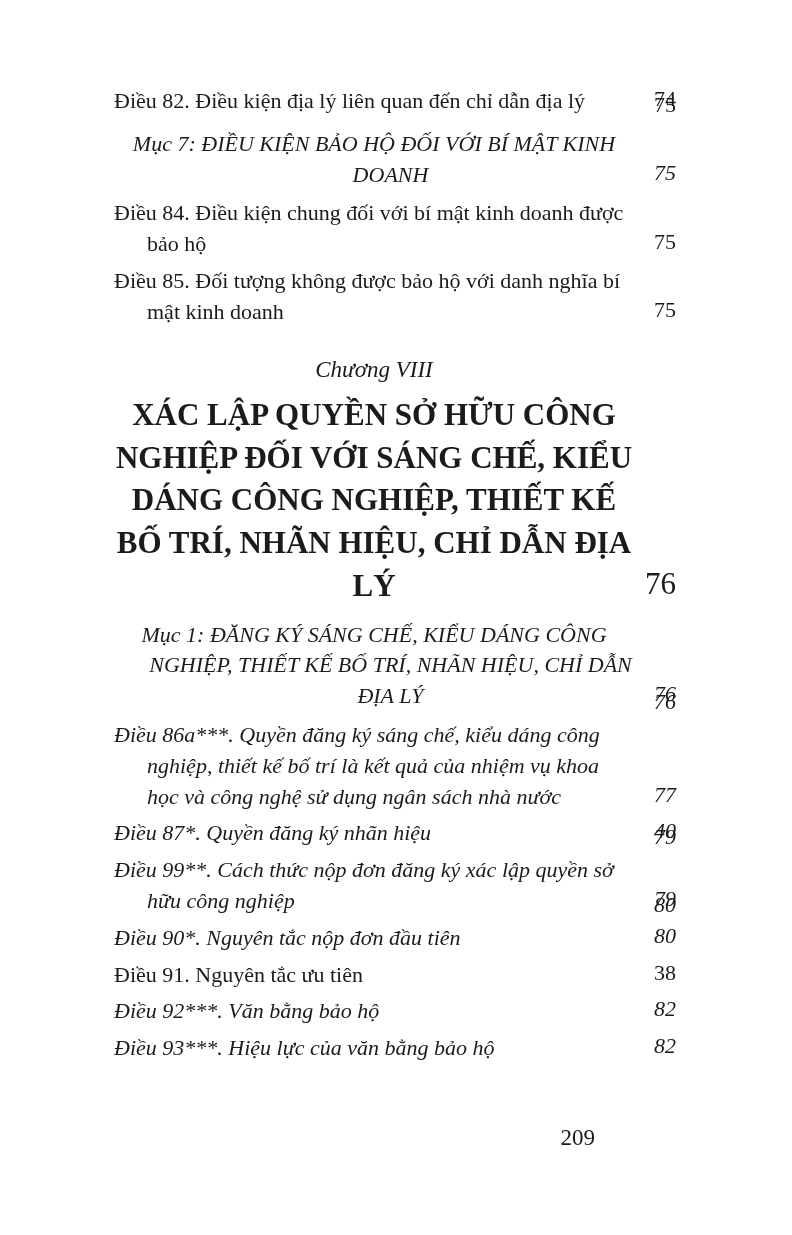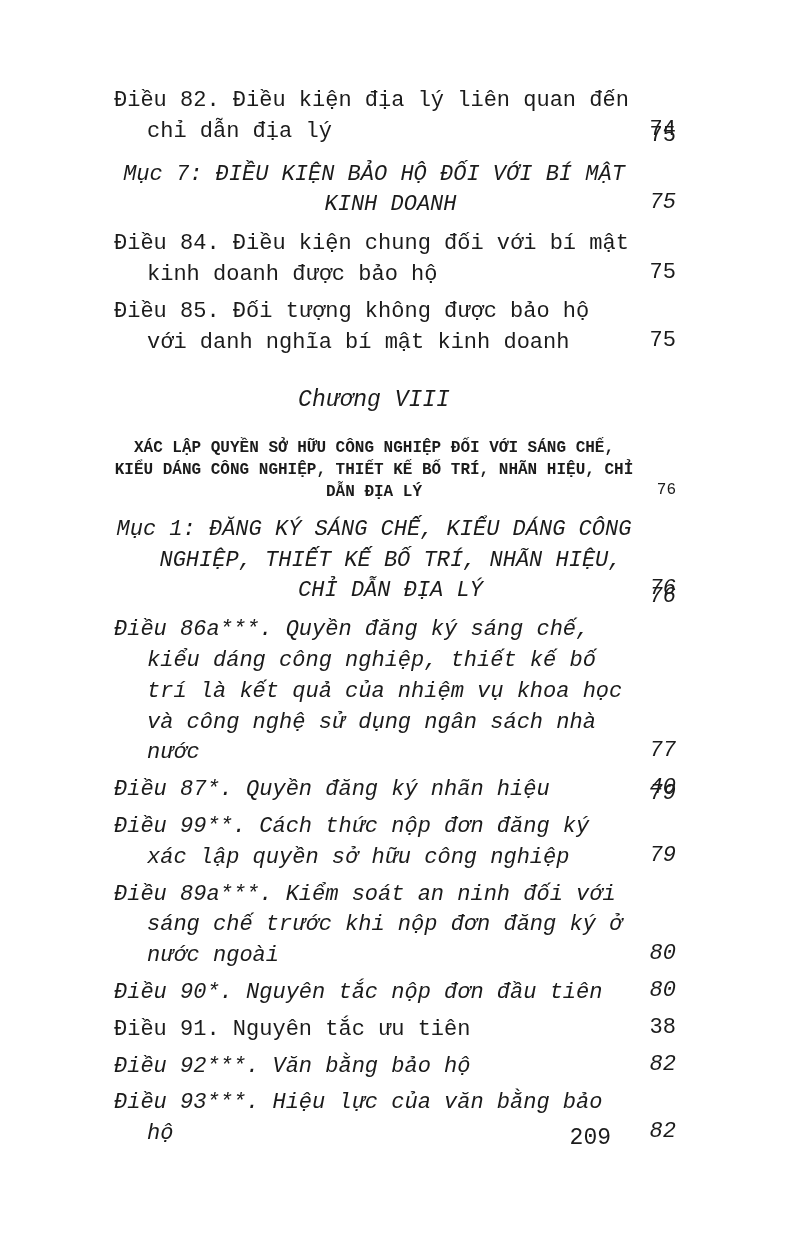--- a/index.html
+++ b/index.html
@@ -13,21 +13,20 @@
     overflow: hidden;
     font-family: "Liberation Serif", serif;
     color: #1b1b1b;
   }
   .page {
     position: relative;
     width: 695px;
     height: 1235px;
     box-sizing: border-box;
     padding: 86px 100px 12px 114px;
-    font-family: Liberation Mono, monospace;
   }
   .toc-list {
     width: 578px;
   }
   .toc-entry {
     position: relative;
     font-size: 22px;
     line-height: 1.4;
     padding-left: 33px;
     text-indent: -33px;
@@ -48,37 +47,37 @@
     margin-top: 12px;
     margin-bottom: 8px;
     text-align: center;
   }
   .style-chapter-label {
     text-align: center;
     font-style: italic;
     padding: 0 58px 0 0;
     text-indent: 0;
     margin-top: 26px;
-    margin-bottom: 20px;
+    margin-bottom: 8px;
     font-size: 23px;
   }
   .style-chapter-title {
     text-align: center;
     font-weight: bold;
     font-style: normal;
-    font-size: 16px;
+    font-size: 31px;
     line-height: 1.38;
     padding: 0 58px 0 0;
     text-indent: 0;
     margin-bottom: 12px;
   }
   .style-chapter-title .entry-page { font-weight: normal; }
   .folio {
     position: absolute;
-    right: 84px;
+    right: 100px;
     top: 1125px;
     font-size: 23px;
     color: #1b1b1b;
   }
 </style>
 </head>
 <body>
 
 <div class="page">
   <div class="toc-list" id="toc-list">
@@ -138,21 +137,20 @@
   <div class="toc-entry style-article-italic">
     <span class="entry-page">79</span>
   </div>
 
   <div class="toc-entry style-article-italic">
     <span class="entry-text">Điều 99**. Cách thức nộp đơn đăng ký xác lập quyền sở hữu công nghiệp</span>
     <span class="entry-page">79</span>
   </div>
 
   <div class="toc-entry style-article-italic">
-    <span class="entry-text">Điều 89a***. Kiểm soát an ninh đối với sáng chế trước khi nộp đơn đăng ký ở nước ngoài</span>
     <span class="entry-page">80</span>
   </div>
 
   <div class="toc-entry style-article-italic">
     <span class="entry-text">Điều 90*. Nguyên tắc nộp đơn đầu tiên</span>
     <span class="entry-page">80</span>
   </div>
 
   <div class="toc-entry style-article">
     <span class="entry-text">Điều 91. Nguyên tắc ưu tiên</span>

